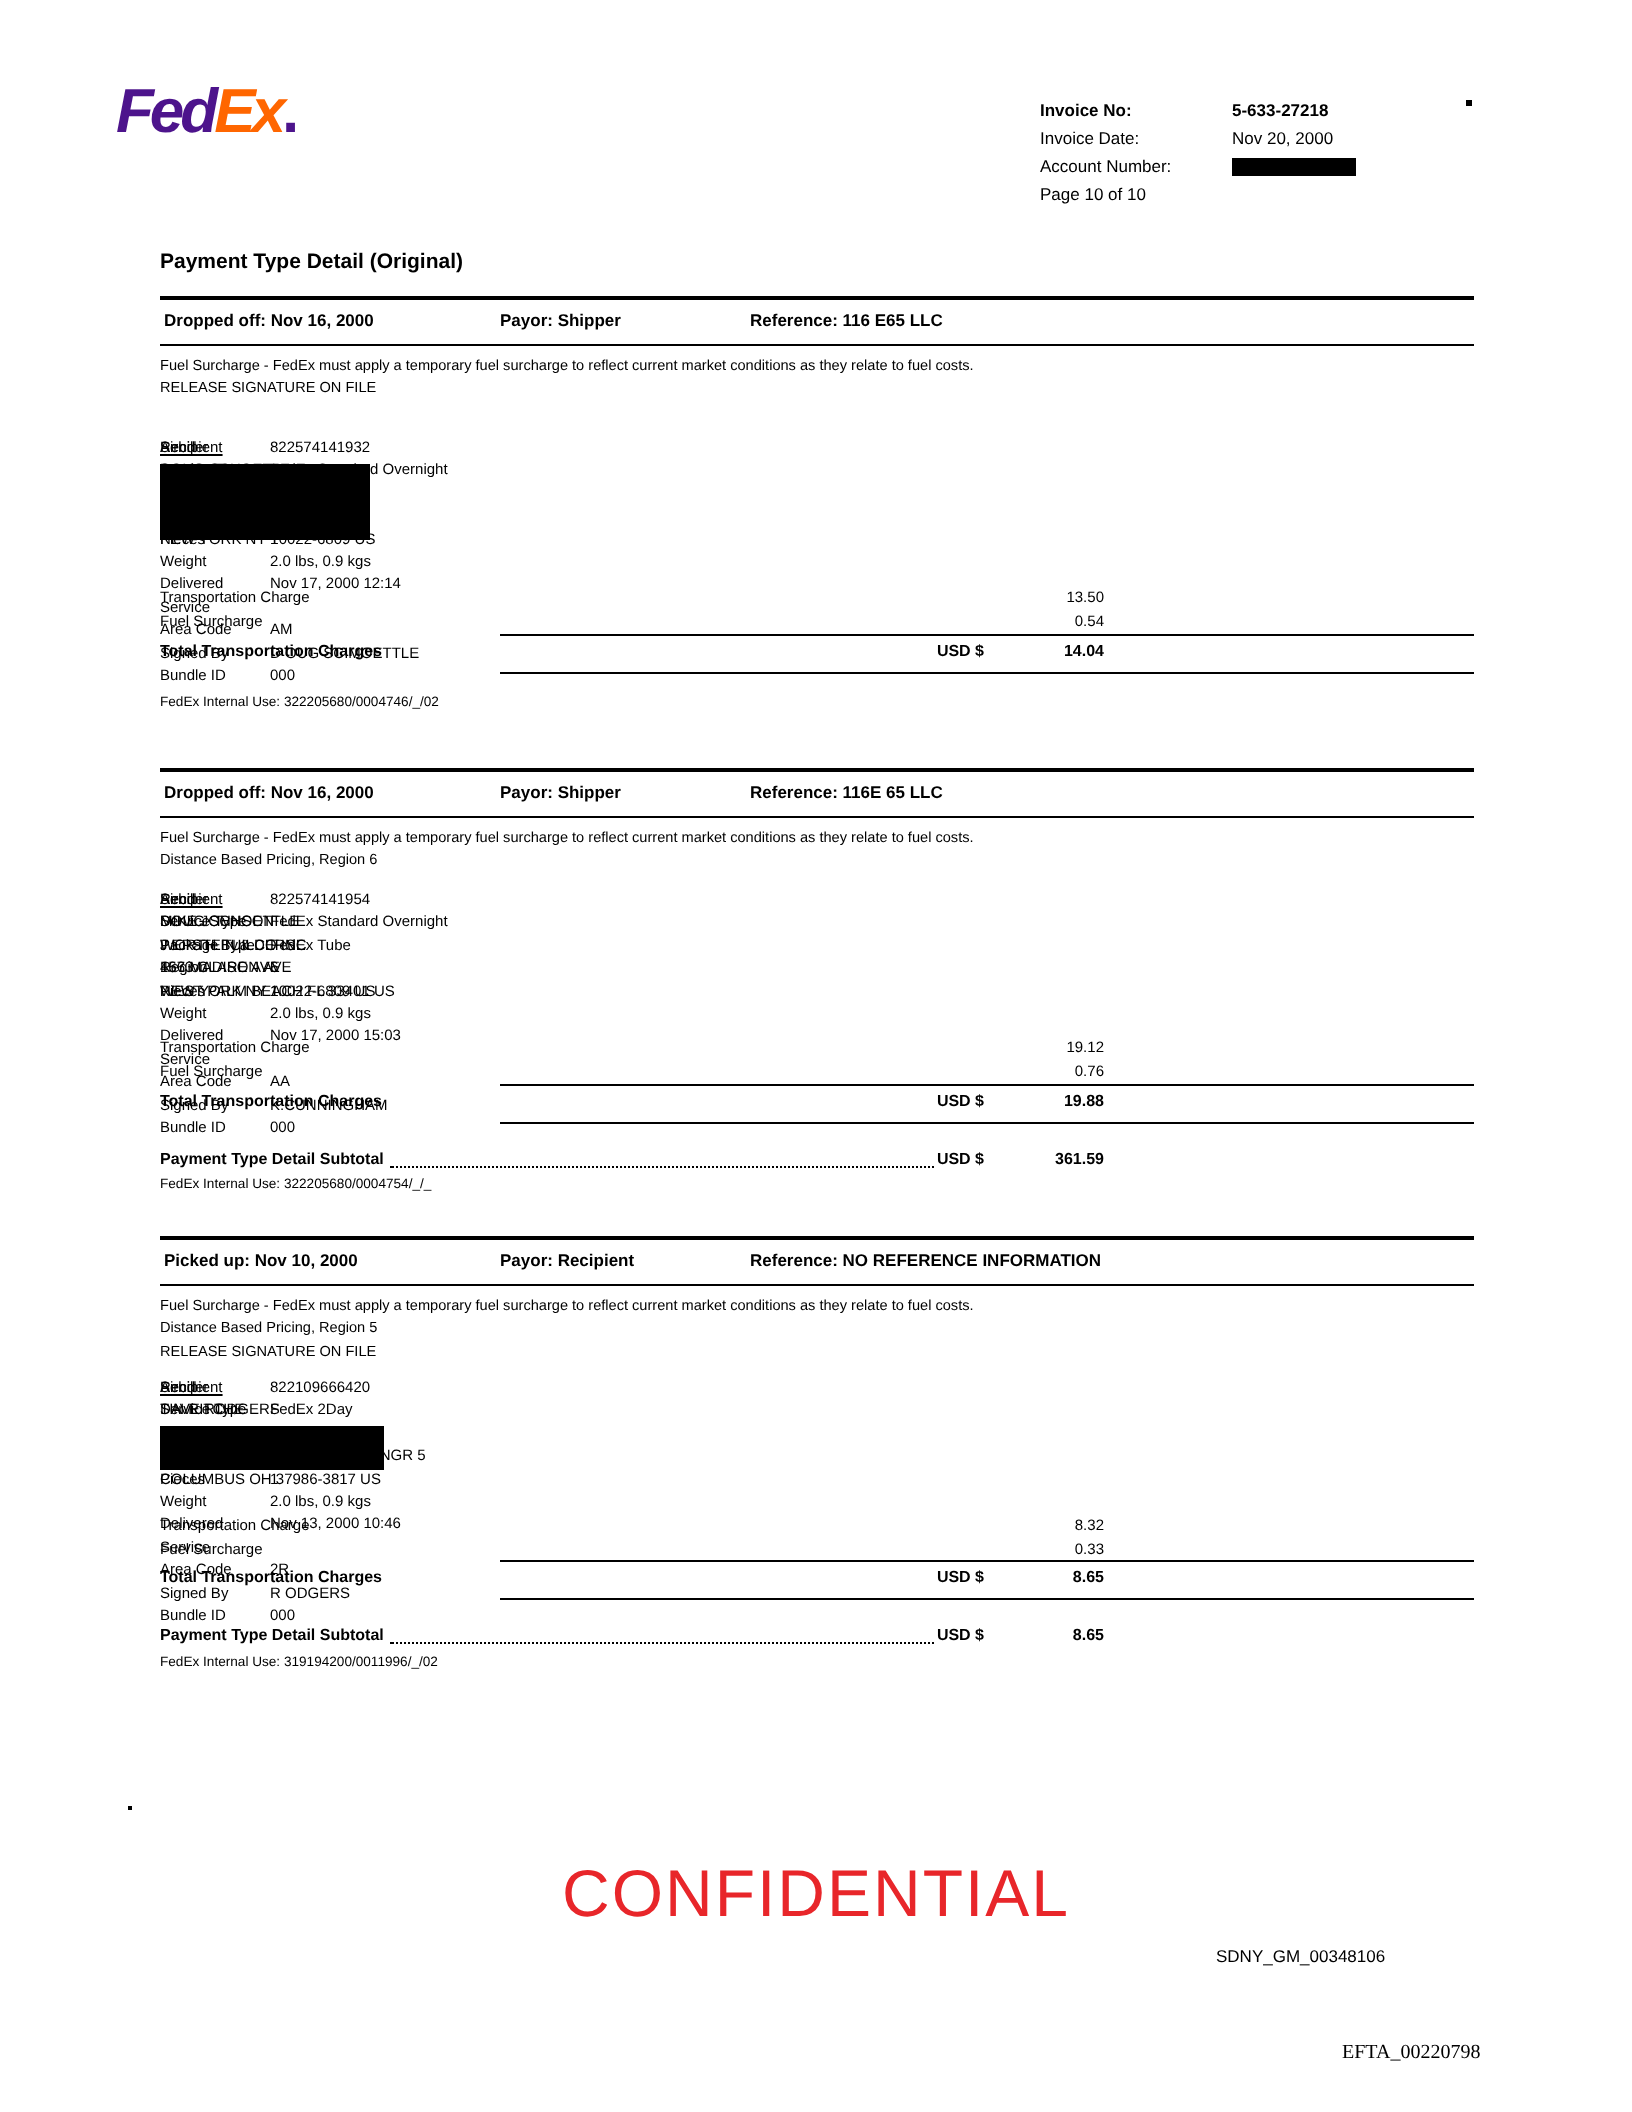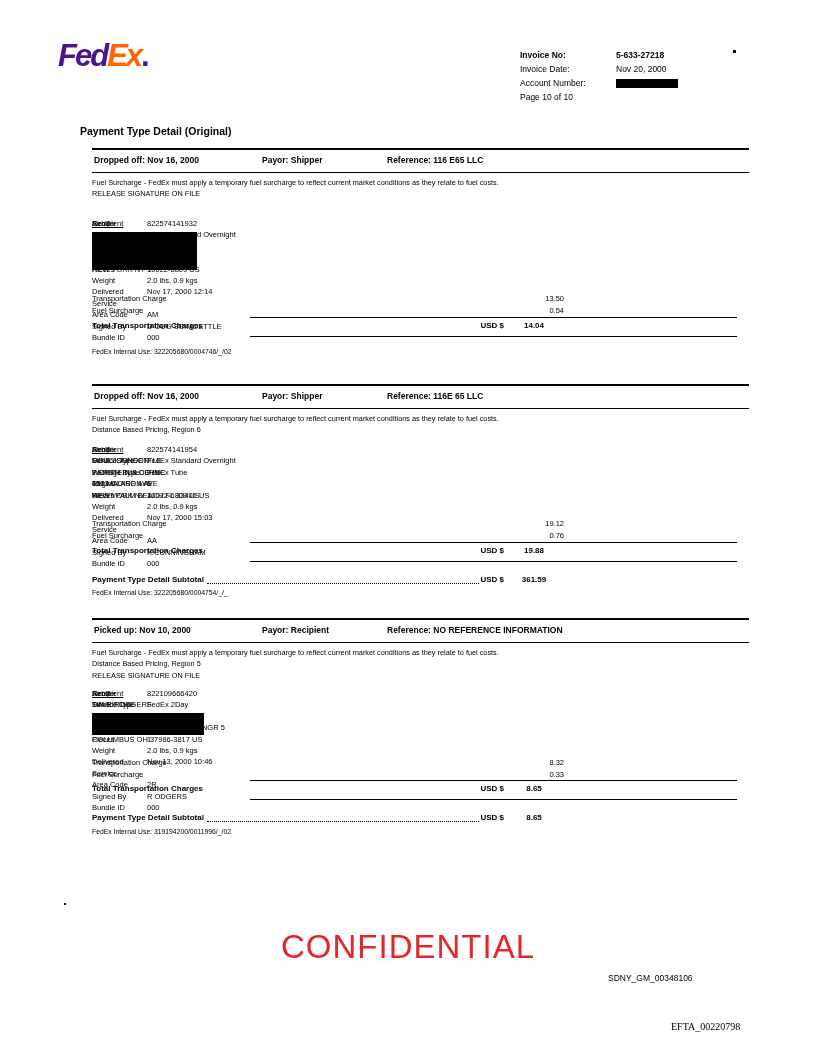--- a/index.html
+++ b/index.html
@@ -21,21 +21,21 @@
   .inv-lbl { width:96px; flex:none; }
   .bold { font-weight:bold; }
   .redact-inline { display:inline-block; width:62px; height:9px; background:#000; margin-top:1px; }
 
   .speck { position:absolute; background:#000; }
 
   .page-title { position:absolute; left:80px; top:125px; font-size:10.5px; font-weight:bold; }
 
   
   .sec { position:absolute; left:80px; width:657px; }
-  .sec > div { position:absolute; left:12px; }
+  .sec > div { position:absolute; left:0; }
   .rule-thick { width:657px; height:0; border-top:2.5px solid #000; top:0; }
   .rule-thin  { height:0; border-top:1px solid #000; }
 
   .sec-head { top:5px; width:657px; height:14px; font-size:8.5px; font-weight:bold; }
   .sec-head span { position:absolute; top:2px; white-space:nowrap; }
   .sh-ev  { left:2px; }
   .sh-pay { left:170px; }
   .sh-ref { left:295px; }
 
   .notes { left:15px; width:560px; }
@@ -55,21 +55,21 @@
 
   .charges { left:170px; width:487px; }
   .crow { display:flex; font-size:7.5px; line-height:11.8px; padding-right:15px;gap:44px; }
   .crow .amt { margin-left:auto; }
 
   .total-row, .subtotal-row {
     left:170px; width:487px; display:flex; font-size:8px; font-weight:bold;
     padding-right:15px; line-height:12px;
   }
   .total-row .cur { margin-left:auto; }
-  .amt62 { width:60px; text-align:center; flex:none; }
+  .amt62 { width:60px; text-align:right; flex:none; }
   .subtotal-row .leader { flex:1; border-bottom:1.4px dotted #000; margin:0 1px 2px 3px; }
 
   .internal { left:5px; font-size:6.8px; white-space:nowrap; }
 
   
   .confidential { position:absolute; left:0; top:928px; width:816px; text-align:center;
                   font-size:33px; letter-spacing:1px; color:#E8262A; font-weight:400; }
   .bates-sdny { position:absolute; left:608px; top:973px; font-size:8.5px; }
   .bates-efta { position:absolute; left:671px; top:1021px; font-size:10px;
                 font-family:"Liberation Serif", serif; }

